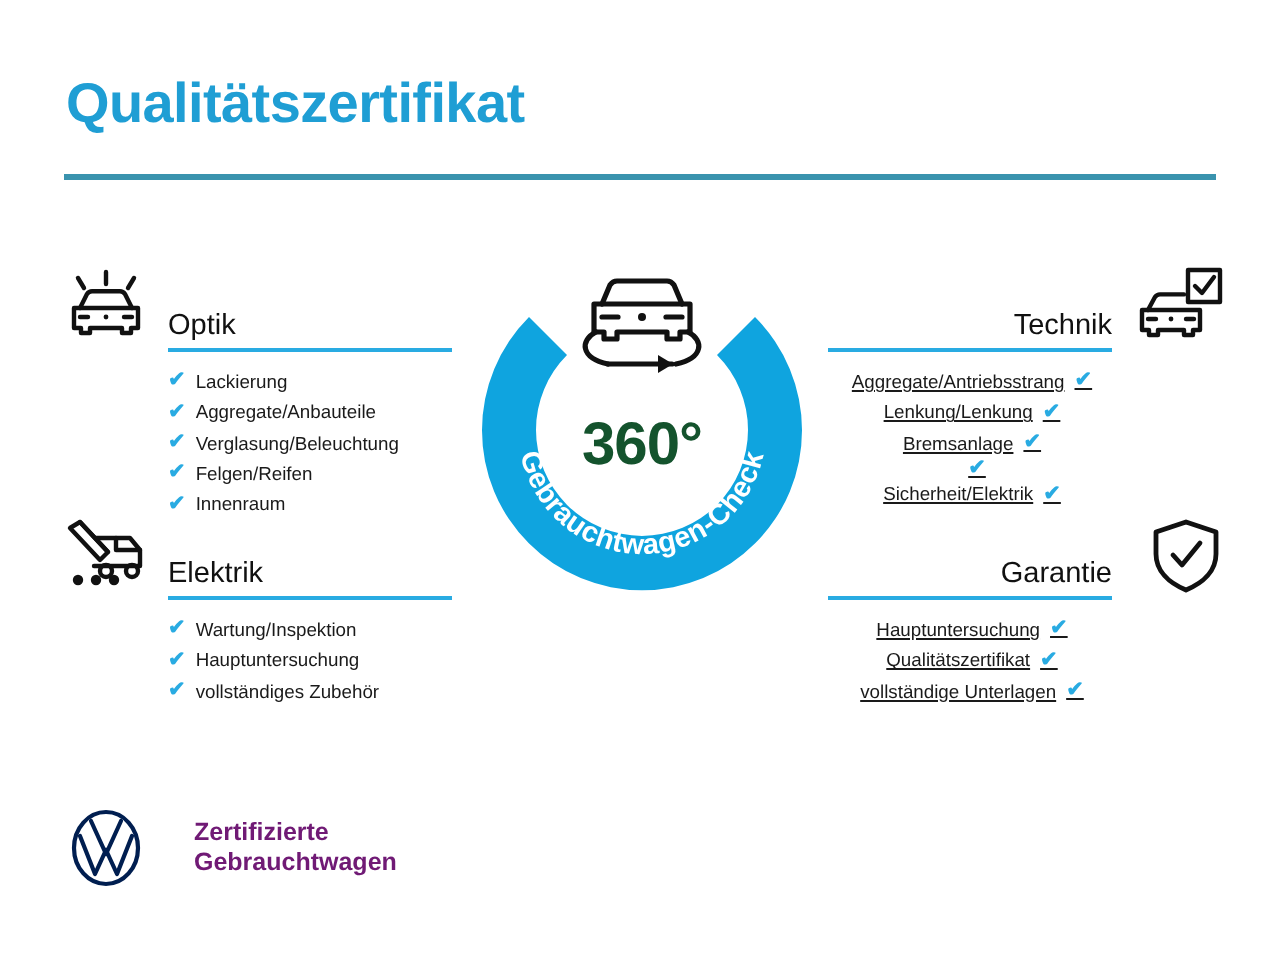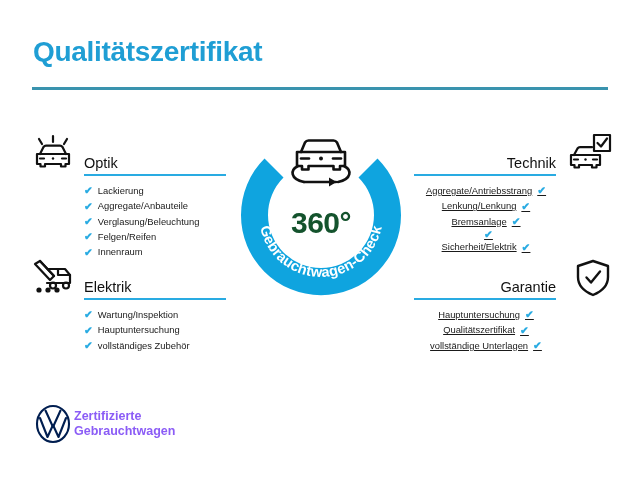--- a/index.html
+++ b/index.html
@@ -144,25 +144,25 @@
     display: flex;
     align-items: center;
   }
   #vw-logo {
     width: 40px;
     height: 40px;
     flex: 0 0 auto;
   }
   #vw-logo svg { display: block; width: 100%; height: 100%; }
   #footer-text {
-    margin-left: 1px;
+    margin-left: 24px;
     font-size: 12.5px;
     font-weight: bold;
     line-height: 15px;
-    color: #8b5cf6;
+    color: #701a75;
     white-space: nowrap;
   }
 </style>
 </head>
 <body>
 
 <div id="page-title">Qualitätszertifikat</div>
 <div id="title-rule"></div>
 
 <div class="sec-icon" id="icon-optik">

